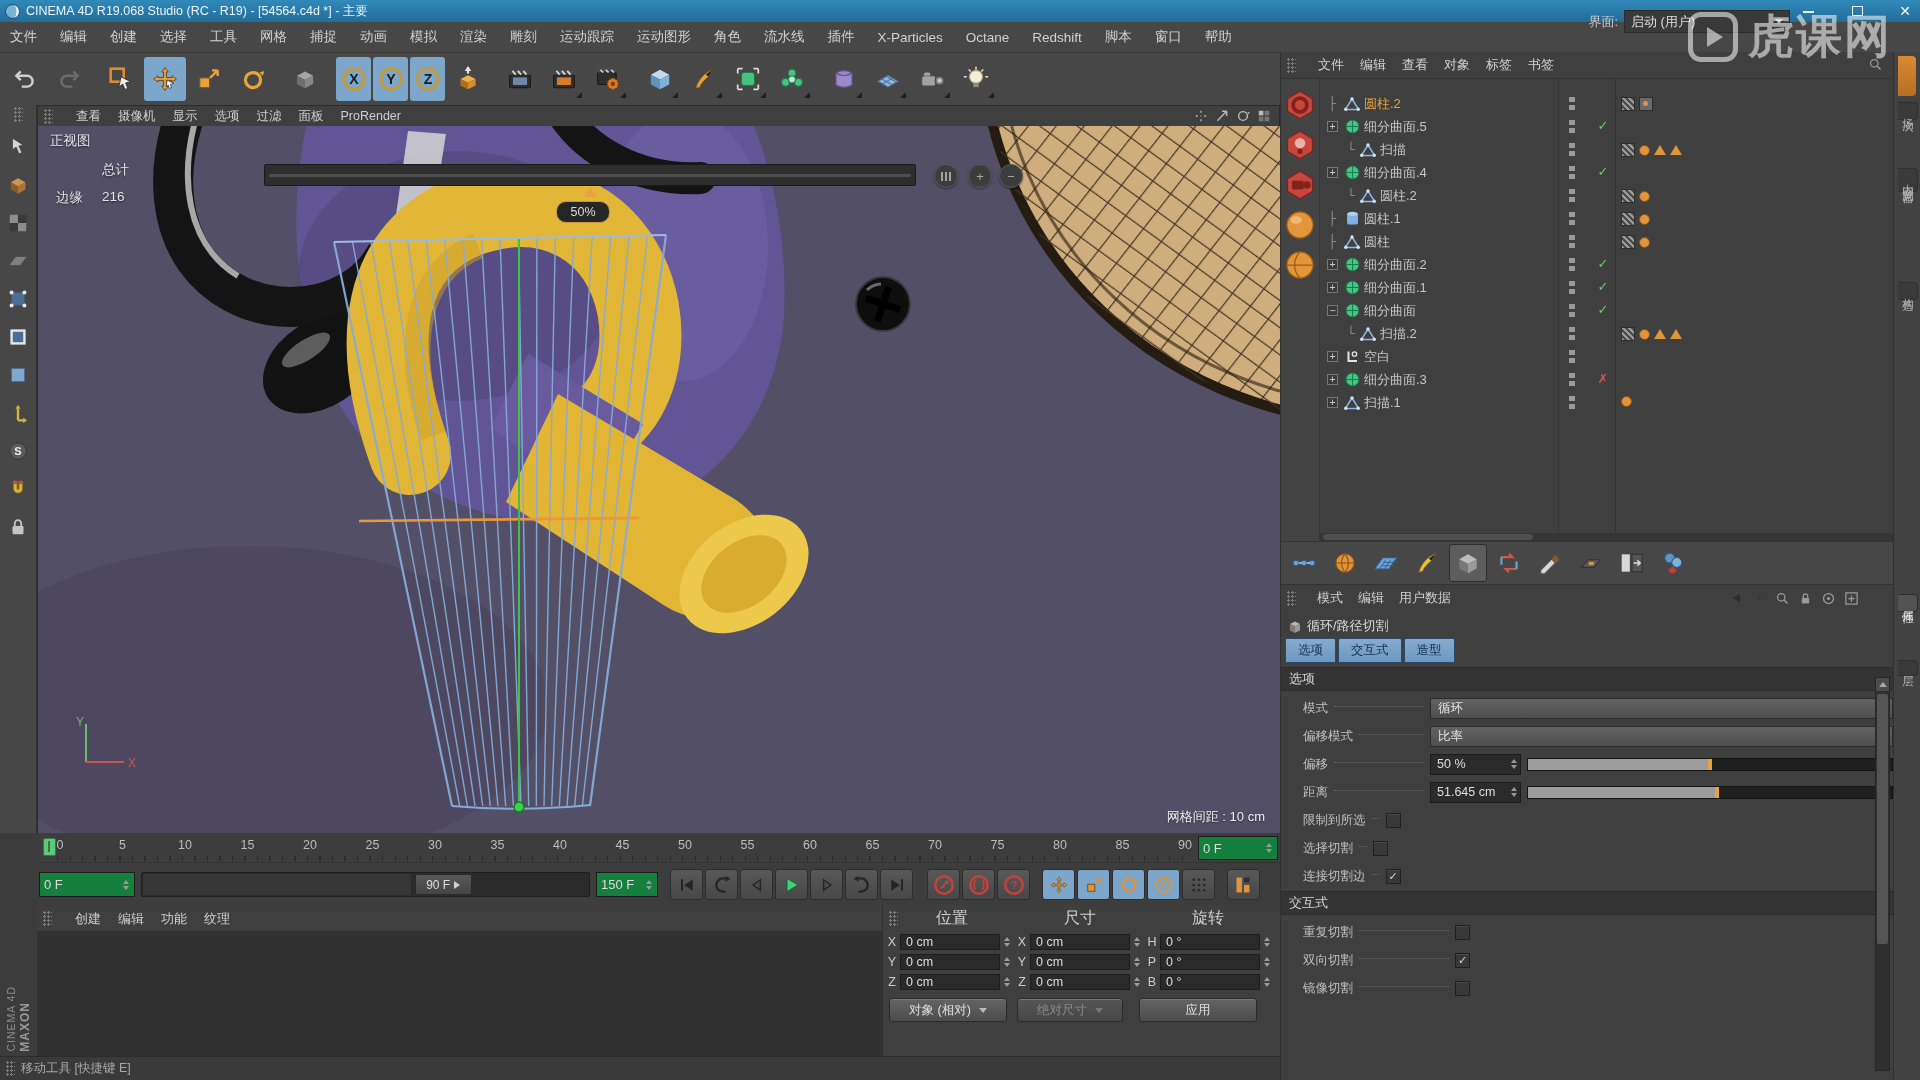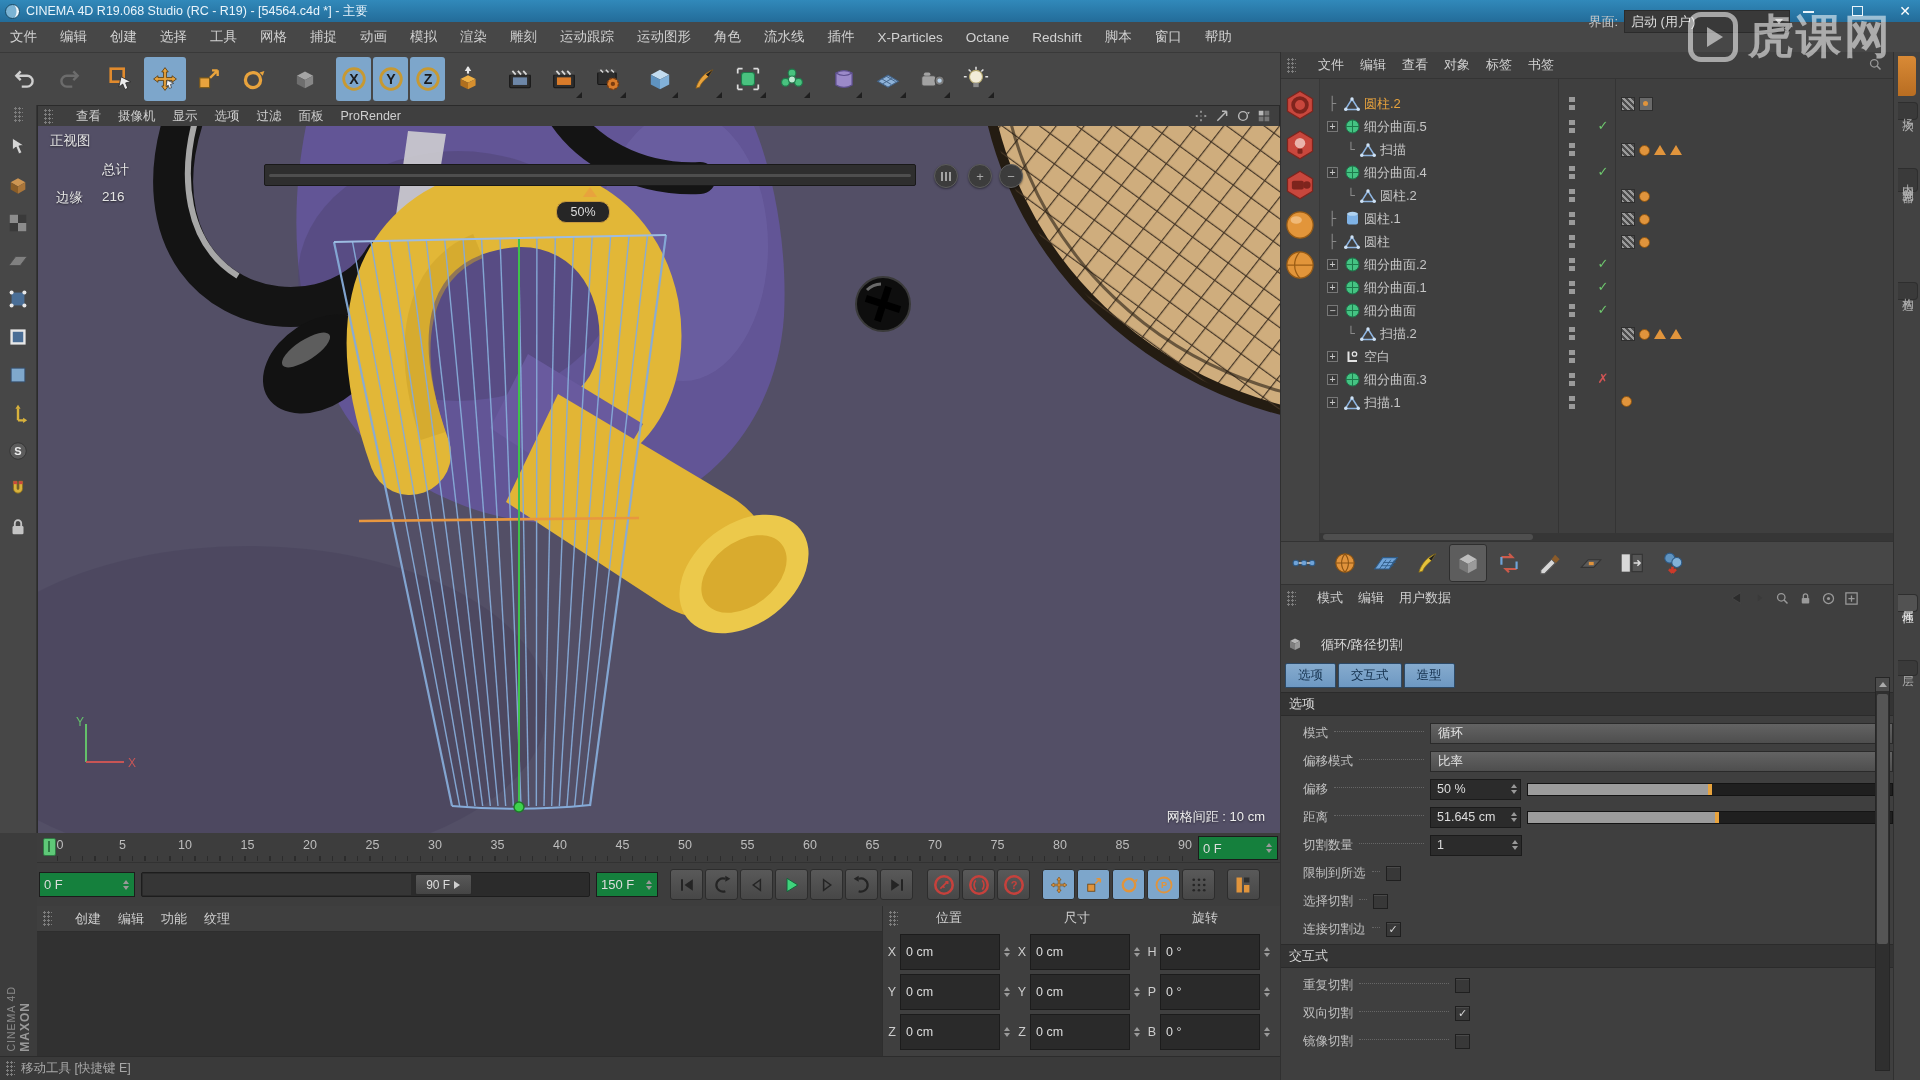--- a/index.html
+++ b/index.html
@@ -93,26 +93,26 @@
   #mat{left:37px;top:906px;width:845px;height:150px;background:#313131;}
   #matmenu{height:25px;background:#3f3f3f;border-bottom:1px solid #2e2e2e;display:flex;align-items:center;gap:17px;
     font-size:13px;color:#cfcfcf;}
   #maxon{left:0;top:906px;width:37px;height:150px;background:#3c3c3c;display:flex;justify-content:center;
     align-items:flex-end;padding-bottom:4px;box-sizing:border-box;gap:1px;}
   #maxon span{writing-mode:vertical-rl;transform:rotate(180deg);color:#9a9a9a;letter-spacing:1px;}
   #maxon .b1{font-weight:bold;font-size:12px;}
   #maxon .b2{font-size:10.5px;color:#8a8a8a;}
   
   #coord{left:882px;top:906px;width:398px;height:150px;background:#3f3f3f;border-left:1px solid #2e2e2e;box-sizing:border-box;}
-  #coordhead{display:flex;align-items:center;height:24px;font-size:13px;color:#d0d0d0;}
+  #coordhead{display:flex;align-items:center;height:24px;font-size:16px;color:#d0d0d0;}
   #coordhead span{width:128px;flex:none;padding-left:32px;box-sizing:border-box;}
   .crow{display:flex;margin:4px 4px 0 4px;gap:6px;}
   .ccell{width:124px;display:flex;align-items:center;gap:3px;flex:none;}
   .ccell .ax{width:10px;text-align:center;color:#cdcdcd;font-size:12.5px;}
-  .ccell .inp{flex:1;height:36px;background:#2a2a2a;border:1px solid #1c1c1c;color:#ddd;
+  .ccell .inp{flex:1;height:16px;background:#2a2a2a;border:1px solid #1c1c1c;color:#ddd;
     display:flex;align-items:center;padding:0 5px;font-size:12.5px;box-sizing:border-box;}
   .cbtns{display:flex;margin:8px 6px 0 6px;gap:10px;}
   .rbtn{height:24px;background:linear-gradient(#646464,#4c4c4c);border:1px solid #2a2a2a;border-radius:3px;
     box-shadow:inset 0 1px 0 #777;display:flex;align-items:center;justify-content:center;gap:8px;
     color:#e0e0e0;font-size:12.5px;cursor:pointer;box-sizing:border-box;padding:0 8px;}
   .rbtn.dim{color:#8a8a8a;background:linear-gradient(#555,#474747);}
   
   #status{left:0;top:1056px;width:1280px;height:24px;background:#3a3a3a;border-top:1px solid #2c2c2c;
     display:flex;align-items:center;color:#a8a8a8;font-size:12.5px;box-sizing:border-box;}
   
@@ -148,21 +148,21 @@
   #omscroll i{position:absolute;left:4px;top:1px;width:210px;height:6px;background:#4f4f4f;border-radius:3px;}
   
   #modebar{height:44px;background:#474747;border-top:1px solid #333;border-bottom:1px solid #333;
     display:flex;align-items:center;padding-left:4px;gap:3px;box-sizing:border-box;}
   .mbtn{width:38px;height:38px;display:flex;align-items:center;justify-content:center;border-radius:3px;cursor:pointer;flex:none;}
   .mbtn.active{background:#5d5d5d;border:1px solid #2e2e2e;box-sizing:border-box;}
   
   #attr{position:relative;height:490px;}
   #attrmenu{height:26px;display:flex;align-items:center;gap:15px;font-size:13px;color:#d0d0d0;}
   #attrhist{margin-left:auto;display:flex;gap:8px;align-items:center;padding-right:34px;}
-  #attrtitle{height:24px;display:flex;align-items:flex-start;gap:18px;color:#ddd;font-size:13px;padding-left:6px;margin-top:25px;}
+  #attrtitle{height:24px;display:flex;align-items:flex-end;gap:4px;color:#ddd;font-size:13px;padding-left:6px;}
   #attrtabs{height:28px;display:flex;gap:2px;padding-left:4px;align-items:flex-end;}
   .atab{height:23px;padding:0 12px;background:linear-gradient(#86abce,#6d98c2);border:1px solid #2c4a68;
     color:#14304d;font-size:12.5px;display:flex;align-items:center;border-radius:2px 2px 0 0;cursor:pointer;}
   .asec{height:22px;background:#343434;border-top:1px solid #2b2b2b;border-bottom:1px solid #2b2b2b;
     display:flex;align-items:center;padding-left:8px;color:#d5d5d5;margin-top:4px;}
   .arow{height:22px;margin:6px 0 0 22px;display:flex;align-items:center;font-size:12.5px;color:#c0c0c0;}
   .arow .albl{flex:none;}
   .arow.dim .albl{color:#7a7a7a;}
   .leader{flex:none;border-bottom:1.5px dotted #666;margin:0 6px 4px 6px;}
   .addl{width:465px;height:21px;background:linear-gradient(#636363,#4e4e4e);border:1px solid #2a2a2a;
@@ -1288,28 +1288,20 @@
             <div class="aspin">
               <span>51.645 cm</span>
               <span class="spin"></span>
             </div>
             <div class="aslider">
               <div class="fill" style="width: 52%;"></div>
               <div class="tip" style="left: calc(52% - 2px);"></div>
             </div>
           </div>
           <div class="arow">
-            <span class="albl">切割数量</span>
-            <span class="leader" style="width: 65px;"></span>
-            <div class="aspin">
-              <span>1</span>
-              <span class="spin"></span>
-            </div>
-          </div>
-          <div class="arow">
             <span class="albl">限制到所选</span>
             <span class="leader" style="width: 8px;"></span>
             <span class="cb"></span>
           </div>
           <div class="arow">
             <span class="albl">选择切割</span>
             <span class="leader" style="width: 8px;"></span>
             <span class="cb"></span>
           </div>
           <div class="arow">

